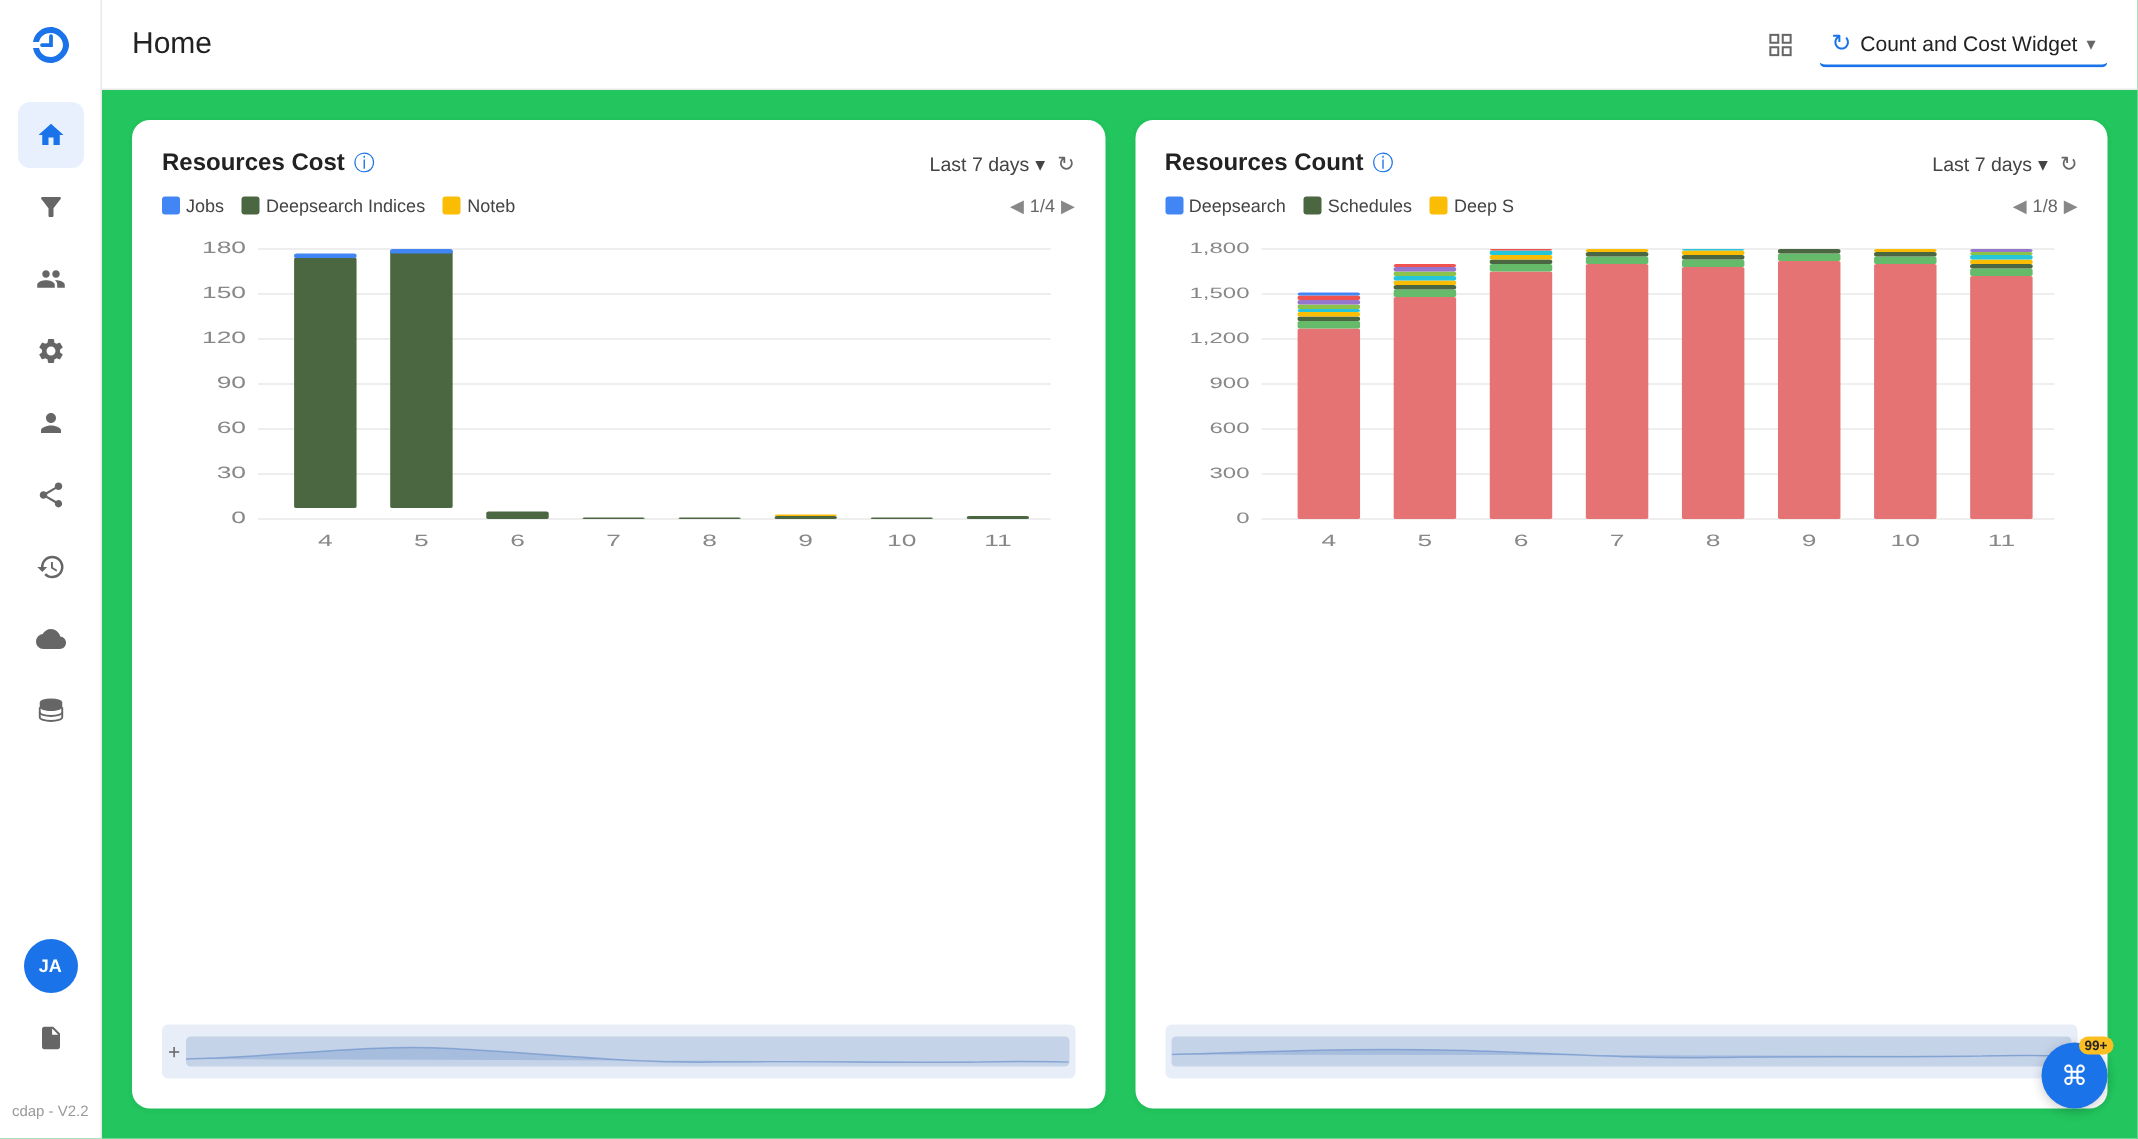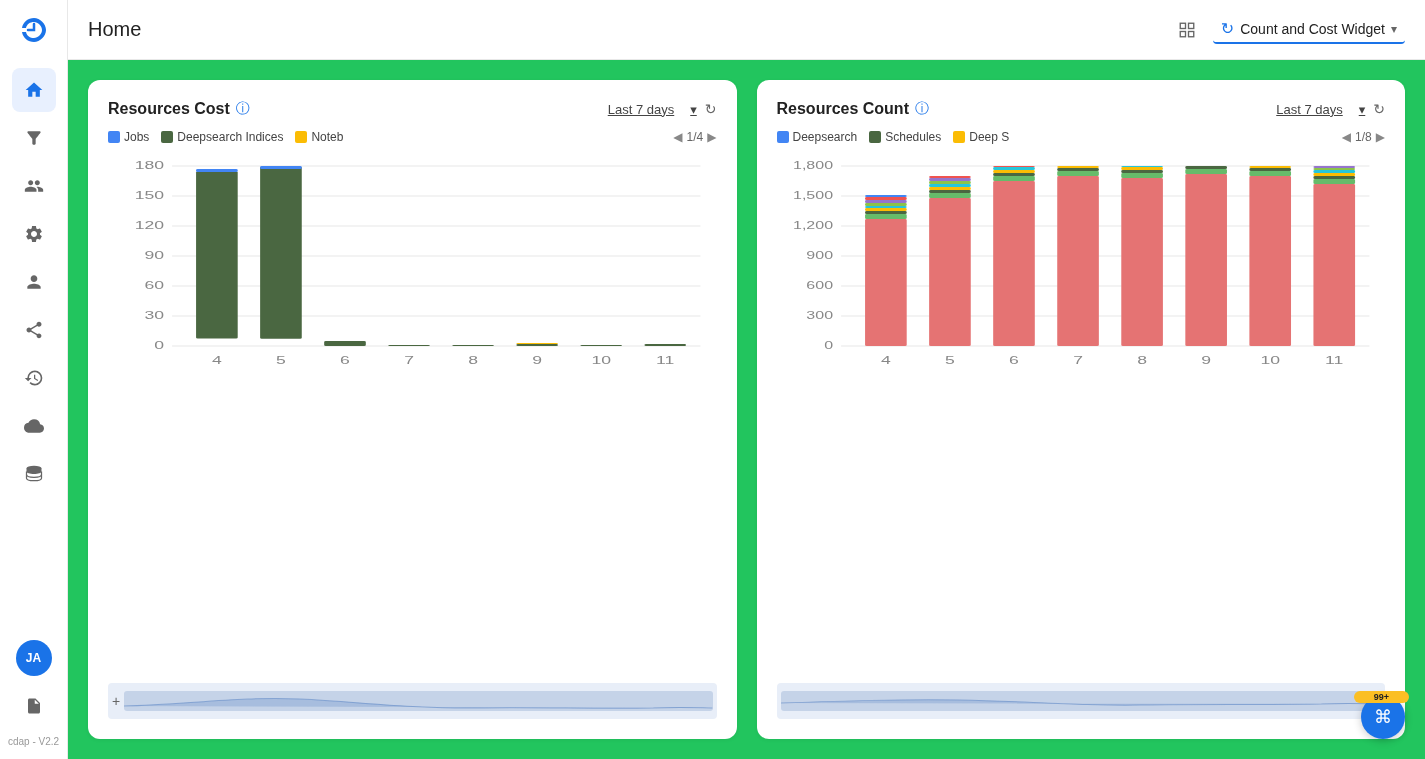--- a/index.html
+++ b/index.html
@@ -58,20 +58,21 @@
       align-items: center;
       justify-content: center;
       color: white;
       font-size: 12px;
       font-weight: 600;
       cursor: pointer;
     }
     .version-text {
       font-size: 10px;
       color: #999;
+      margin-top: 14px;
     }
 
     
     .main {
       flex: 1;
       display: flex;
       flex-direction: column;
       overflow: hidden;
     }
 
@@ -172,25 +173,24 @@
       cursor: pointer;
     }
     .widget-controls {
       display: flex;
       align-items: center;
       gap: 8px;
     }
     .time-selector {
       display: flex;
       align-items: flex-end;
-      gap: 16px;
+      gap: 4px;
       cursor: pointer;
       font-size: 13px;
       color: #444;
-      text-decoration: underline;
     }
     .refresh-icon {
       color: #666;
       cursor: pointer;
       font-size: 14px;
     }
 
     
     .legend {
       display: flex;
@@ -277,21 +277,21 @@
     }
     .notification-badge {
       position: absolute;
       top: -4px;
       right: -4px;
       background: #fbbf24;
       color: #222;
       font-size: 9px;
       font-weight: 700;
       border-radius: 10px;
-      padding: 1px 20px;
+      padding: 1px 4px;
       min-width: 18px;
       text-align: left;
     }
   </style>
 </head>
 <body>
 
 <div class="sidebar">
   <div class="sidebar-logo">
     <svg width="32" height="32" viewBox="0 0 32 32">

